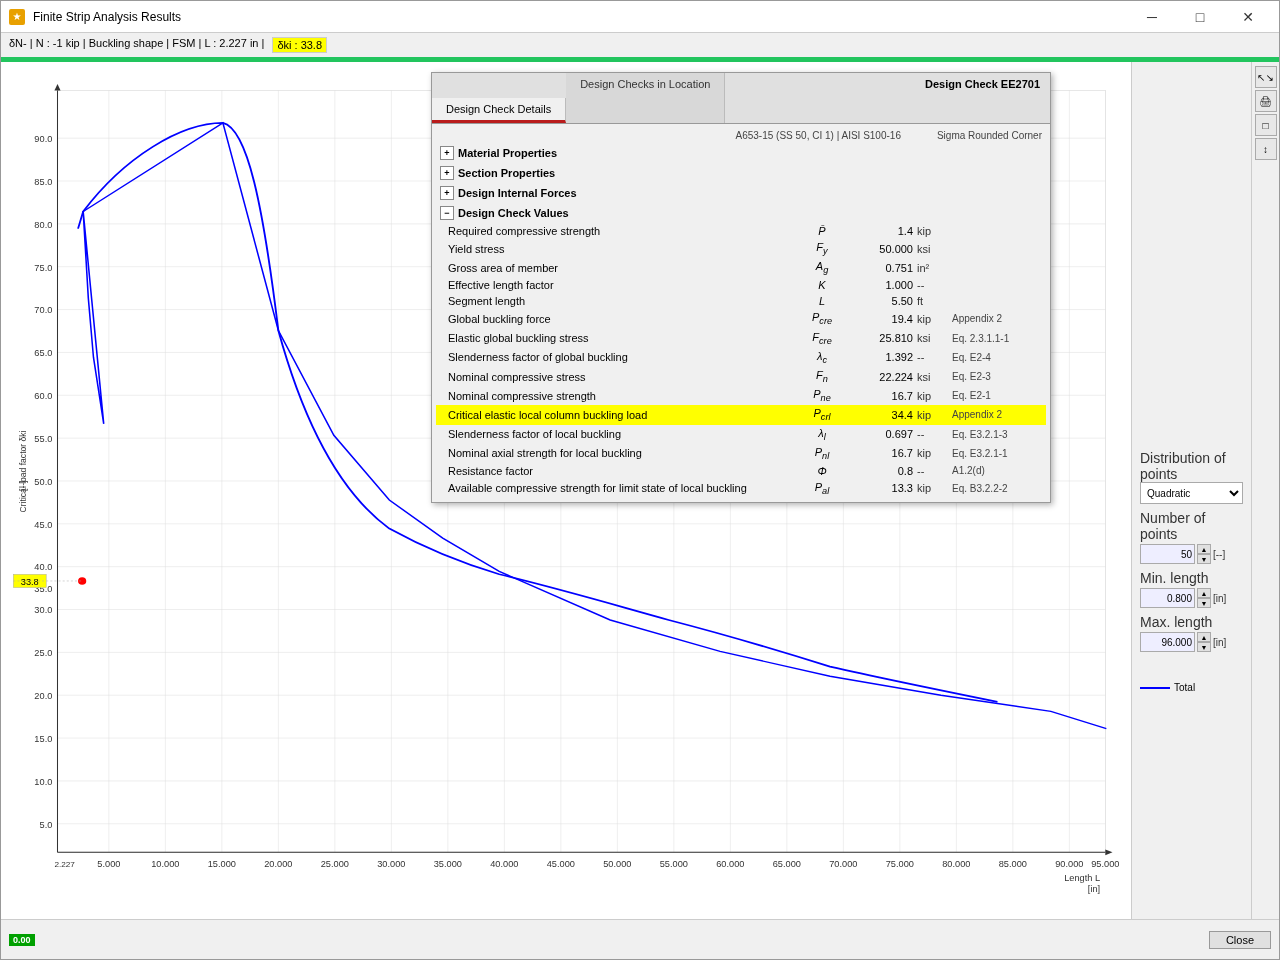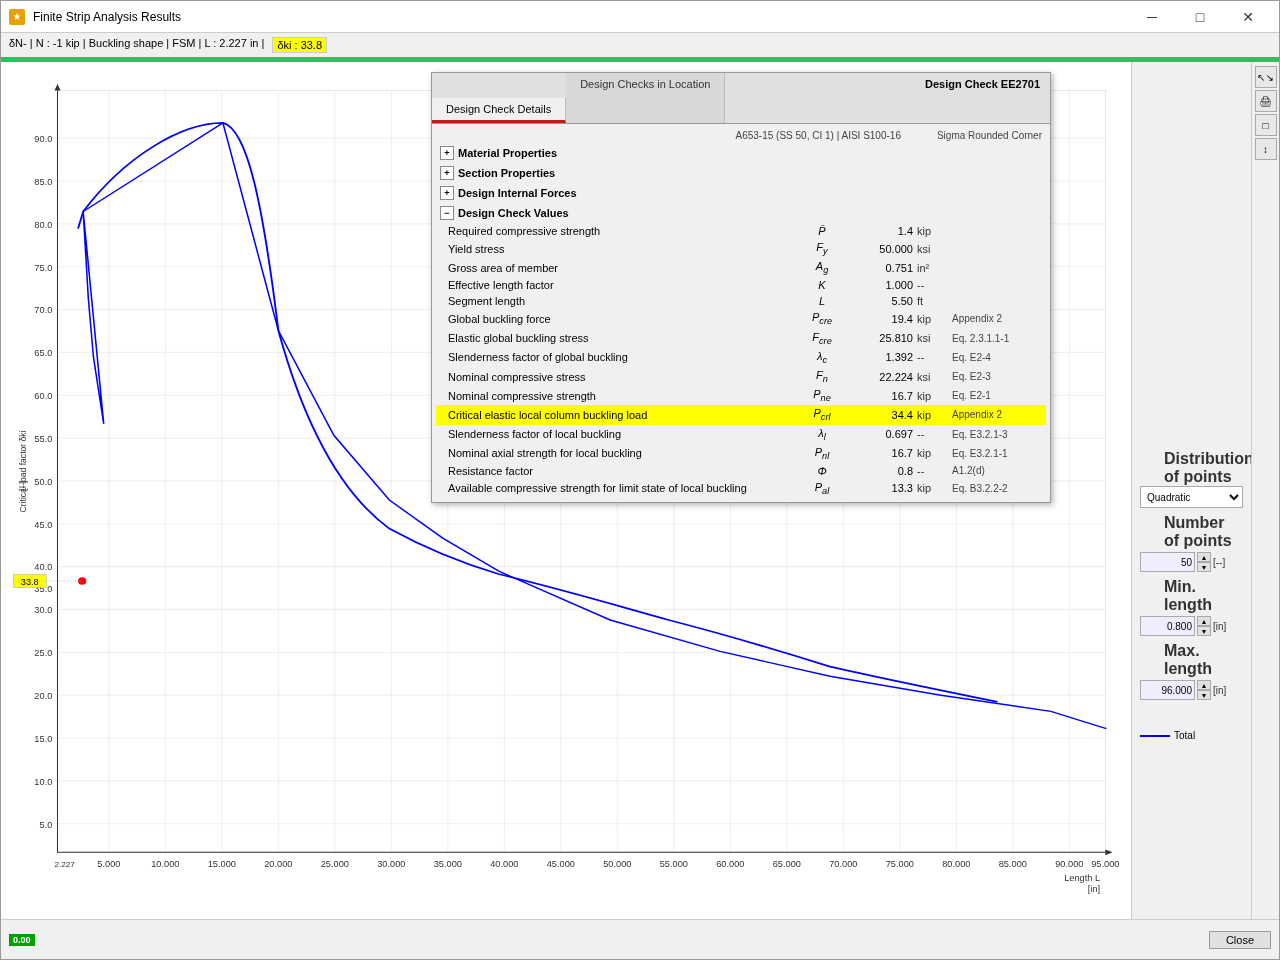--- a/index.html
+++ b/index.html
@@ -43,21 +43,21 @@
     .popup-row-unit { min-width: 35px; color: #333; }
     .popup-row-ref { min-width: 90px; font-size: 10px; color: #444; }
     .popup-row-symbol { min-width: 30px; text-align: center; font-style: italic; font-size: 11px; }
     
     .row-highlighted { background: #ffff00; }
     
     .info-row { display: flex; justify-content: flex-end; font-size: 10px; padding: 2px 4px; color: #444; gap: 36px; }
     
     
     .right-panel { width: 120px; background: #f0f0f0; padding: 8px; display: flex; flex-direction: column; gap: 6px; border-left: 1px solid #ccc; flex-shrink: 0; }
-    .right-panel-label { font-size: 16px; color: #333; font-weight: bold; margin-left: 24px; }
+    .right-panel-label { font-size: 14px; color: #333; font-weight: normal; }
     .right-panel-select { width: 100%; height: 22px; font-size: 10px; border: 1px solid #aaa; background: white; padding: 1px 2px; }
     .right-panel-row { display: flex; align-items: center; gap: 2px; margin-top: 2px; }
     .spinner-input { width: 55px; height: 20px; border: 1px solid #aaa; background: #eef; font-size: 10px; text-align: right; padding-right: 2px; }
     .spinner-btns { display: flex; flex-direction: column; }
     .spinner-btn { width: 14px; height: 10px; border: 1px solid #aaa; background: #e0e0e0; font-size: 7px; cursor: pointer; display: flex; align-items: center; justify-content: center; line-height: 1; }
     .unit-label { font-size: 10px; color: #333; }
     
     .legend { display: flex; align-items: center; gap: 4px; margin-top: 20px; }
     .legend-line { width: 30px; height: 2px; background: #00f; }
     .legend-text { font-size: 10px; }

